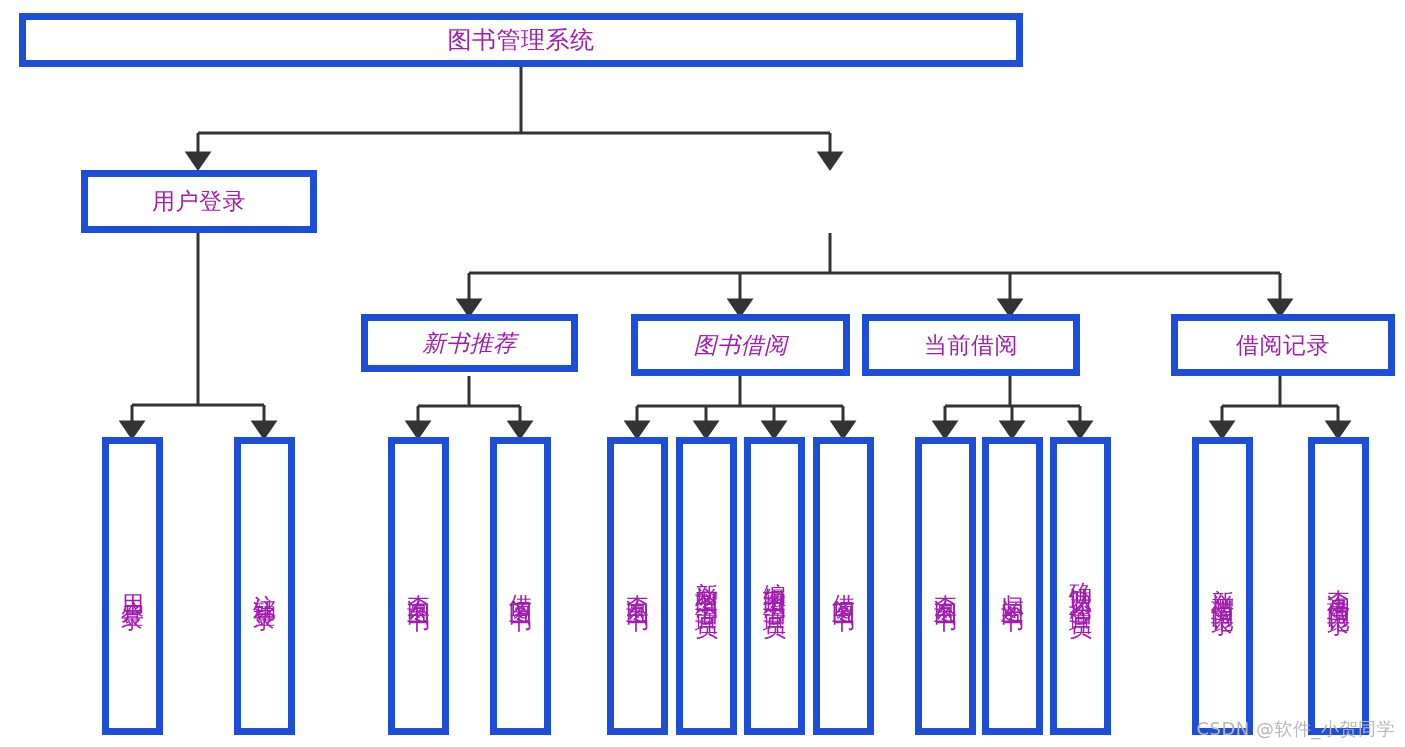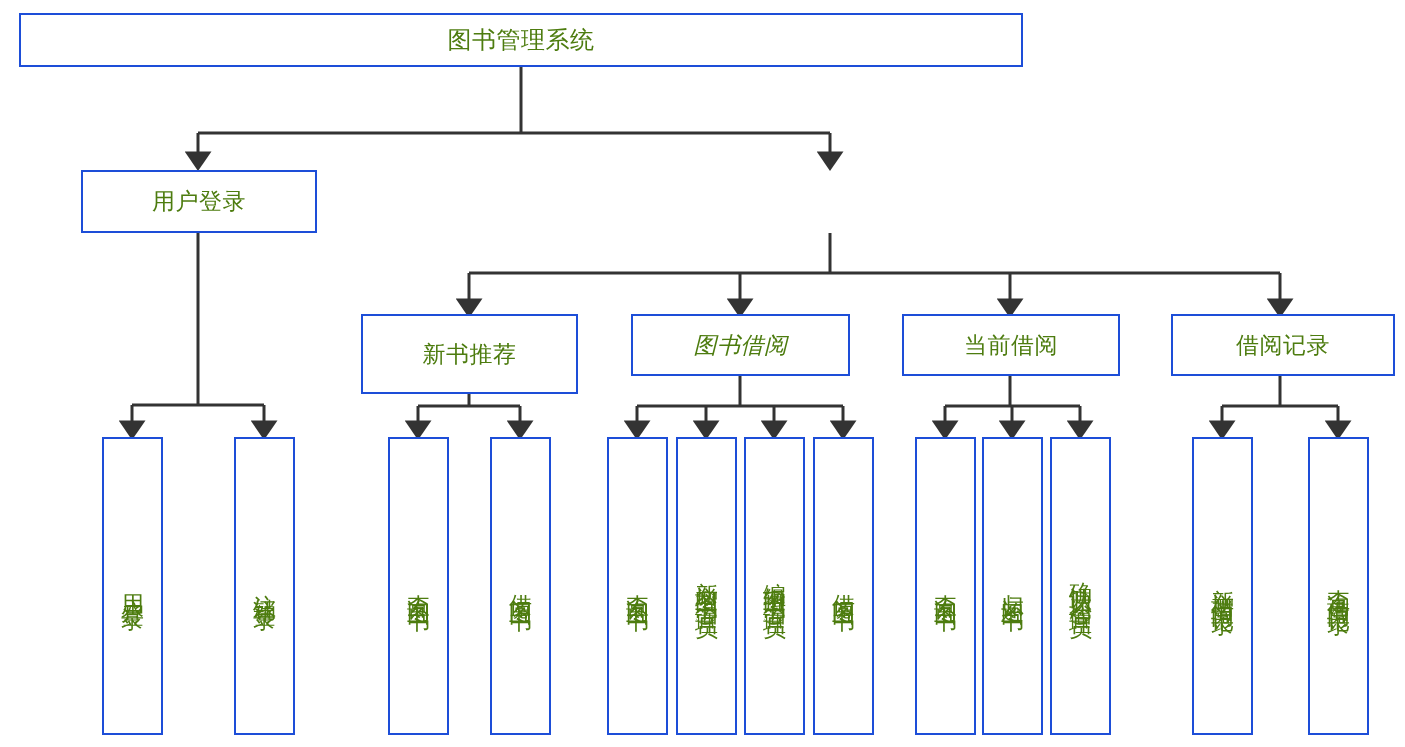--- a/index.html
+++ b/index.html
@@ -22,26 +22,26 @@
     position: absolute;
     left: 0;
     top: 0;
     width: 1405px;
     height: 747px;
     pointer-events: none;
   }
   .node {
     position: absolute;
     box-sizing: border-box;
-    border: 2px solid #1d4ed8;
+    border: 7px solid #1d4ed8;
     background: #ffffff;
     display: flex;
     align-items: center;
     justify-content: center;
-    color: #4d7c0f;
+    color: #a21caf;
     line-height: 1.25;
   }
   .node.horizontal {
     font-size: 23px;
     letter-spacing: 0.5px;
   }
   .node.vertical {
     writing-mode: vertical-rl;
     text-orientation: upright;
     font-size: 23px;
@@ -119,29 +119,29 @@
 
   <div class="node horizontal root" style="left:19px; top:13px; width:1004px; height:54px;">
     <span>图书管理系统</span>
   </div>
 
   <div class="node horizontal" style="left:81px; top:170px; width:236px; height:63px;">
     <span>用户登录</span>
   </div>
 
 
-  <div class="node horizontal" style="left:361px; top:314px; width:217px; height:80px;">
+  <div class="node horizontal" style="left:361px; top:314px; width:217px; height:58px;font-style:italic;">
     <span>新书推荐</span>
   </div>
 
   <div class="node horizontal" style="left:631px; top:314px; width:219px; height:62px;font-style:italic;">
     <span>图书借阅</span>
   </div>
 
-  <div class="node horizontal" style="left:902px; top:314px; width:218px; height:62px;">
+  <div class="node horizontal" style="left:862px; top:314px; width:218px; height:62px;">
     <span>当前借阅</span>
   </div>
 
   <div class="node horizontal" style="left:1171px; top:314px; width:224px; height:62px;">
     <span>借阅记录</span>
   </div>
 
   <div class="node vertical" style="left:102px; top:437px; width:61px; height:298px;">
     <span>用户登录</span>
   </div>
@@ -187,14 +187,15 @@
   </div>
 
   <div class="node vertical" style="left:1192px; top:437px; width:61px; height:298px;">
     <span>新增借阅记录</span>
   </div>
 
   <div class="node vertical" style="left:1308px; top:437px; width:61px; height:298px;">
     <span>查询借阅记录</span>
   </div>
 
+  <div class="watermark">CSDN @软件_小贺同学</div>
 
 </div>
 
 </body></html>

